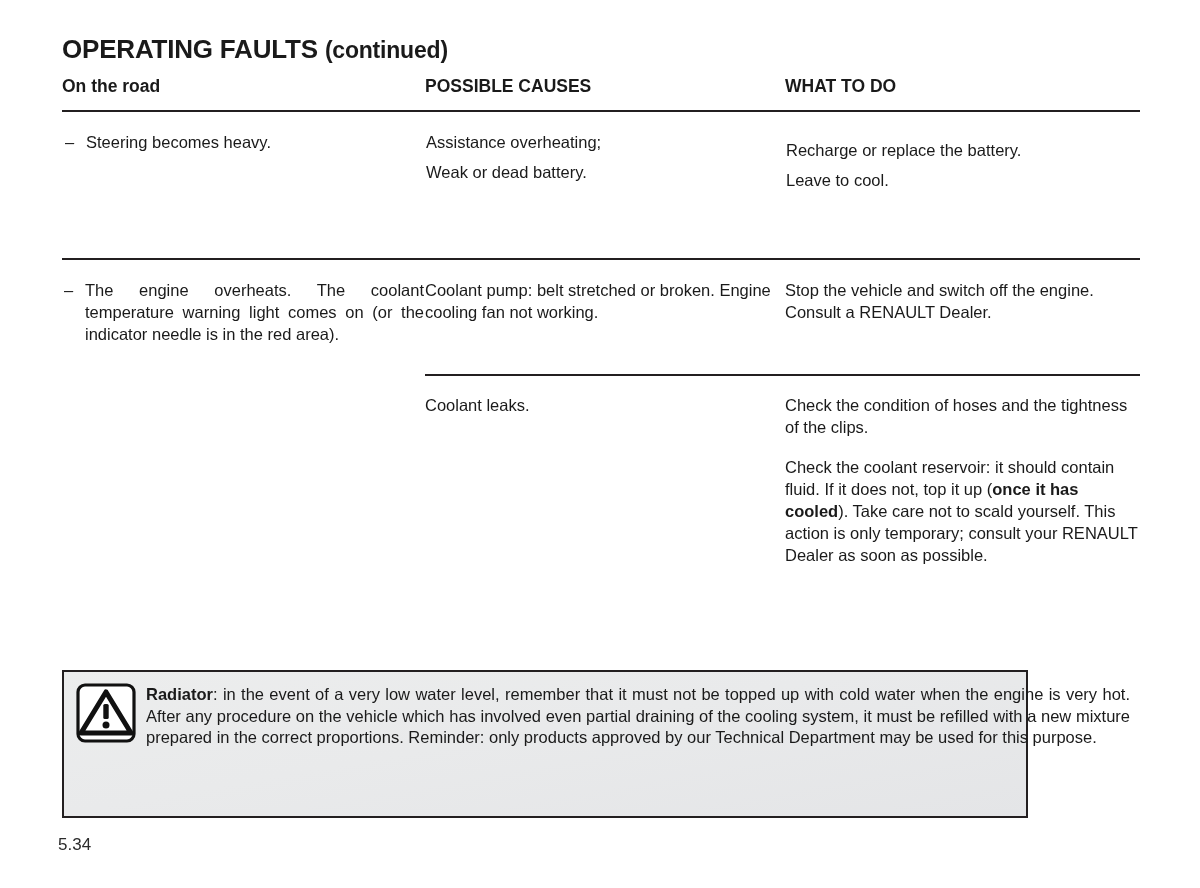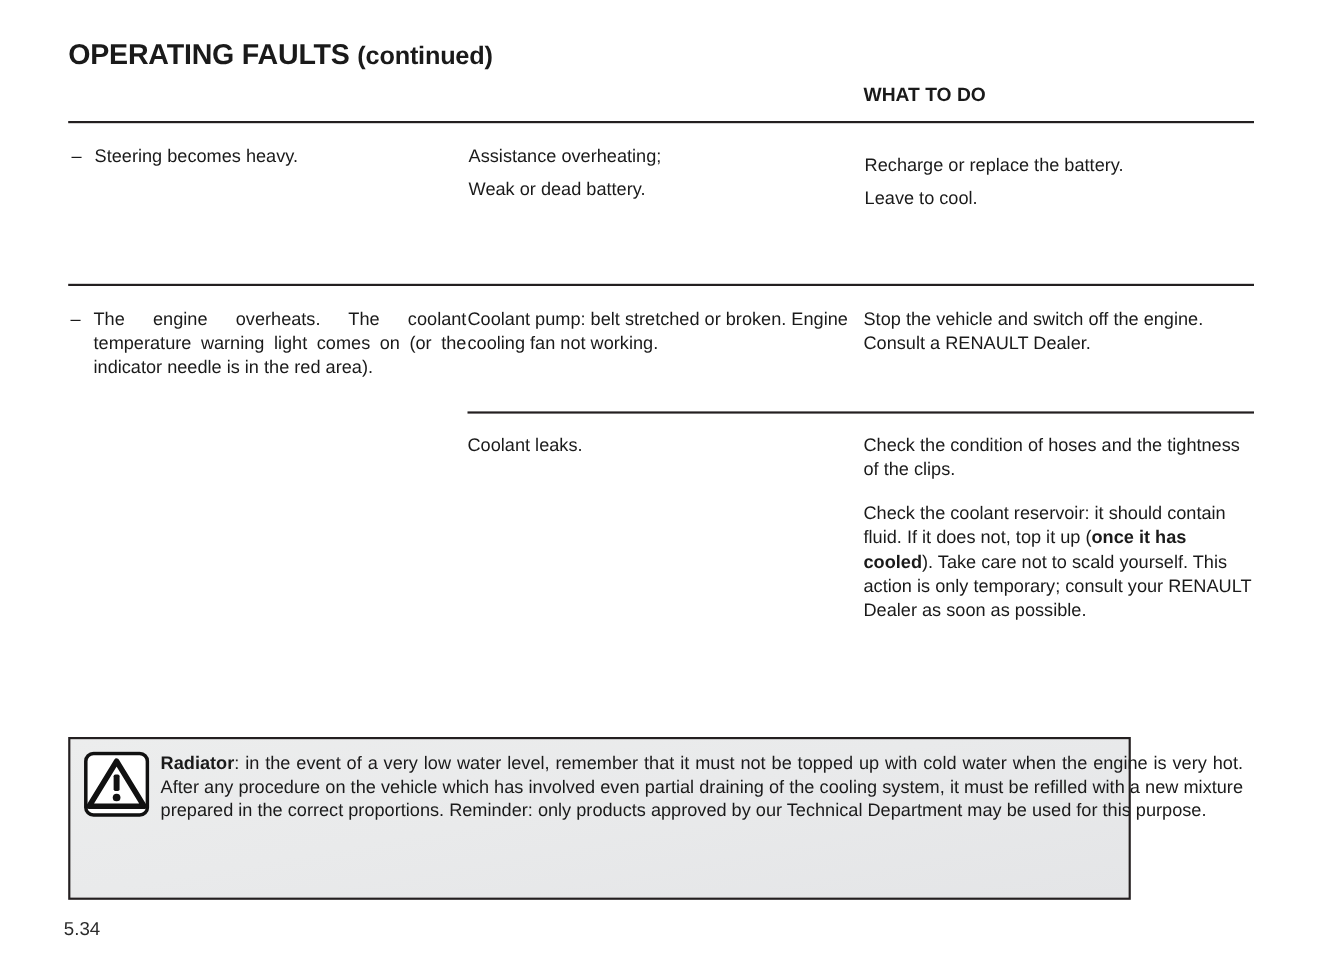--- a/index.html
+++ b/index.html
@@ -130,20 +130,22 @@
 <div class="page">
 
   <div class="page-title">
     <span>OPERATING FAULTS</span>
     <span class="cont">(continued)</span>
   </div>
 
   <div class="table-wrap">
 
     <div class="hdr-row">
+      <div class="col-1 hdr">On the road</div>
+      <div class="col-2 hdr">POSSIBLE CAUSES</div>
       <div class="col-3 hdr">WHAT TO DO</div>
     </div>
 
     <div class="rule rule-full" style="top:34px"></div>
 
     <div style="position:absolute; top:55px; left:1px; width:1078px; height:125px;">
       <div class="col-1 cell">
         <div class="dash-item">Steering becomes heavy.</div>
       </div>
       <div class="col-2 cell">

